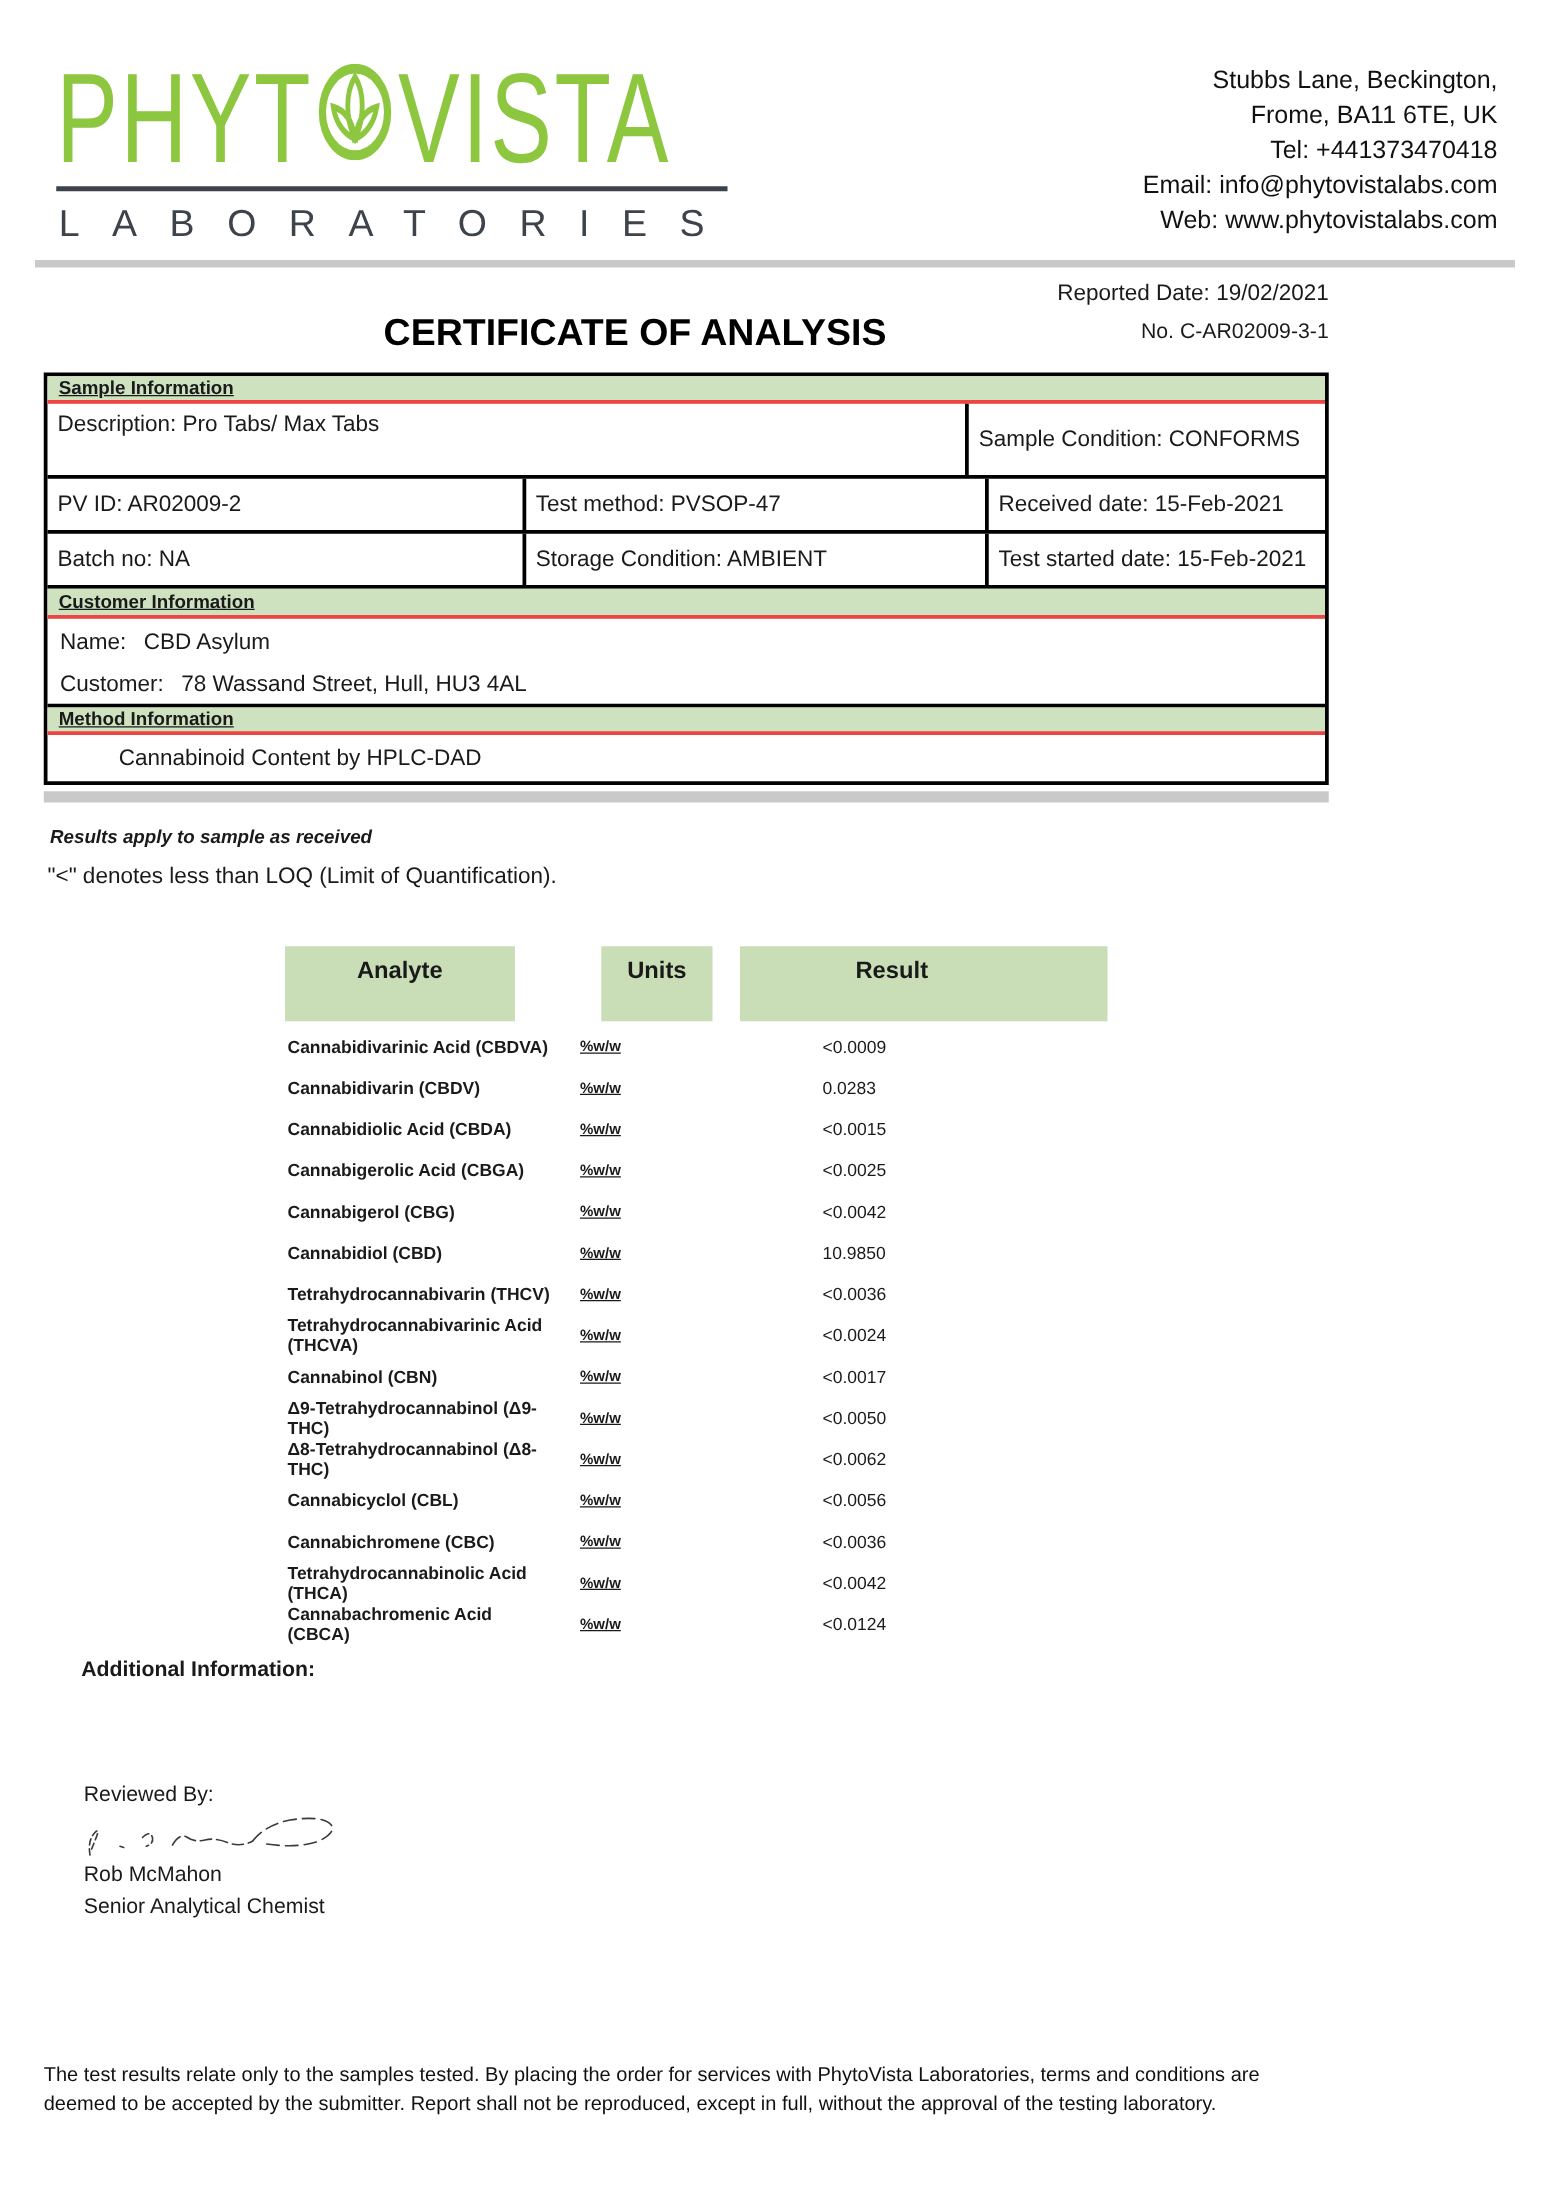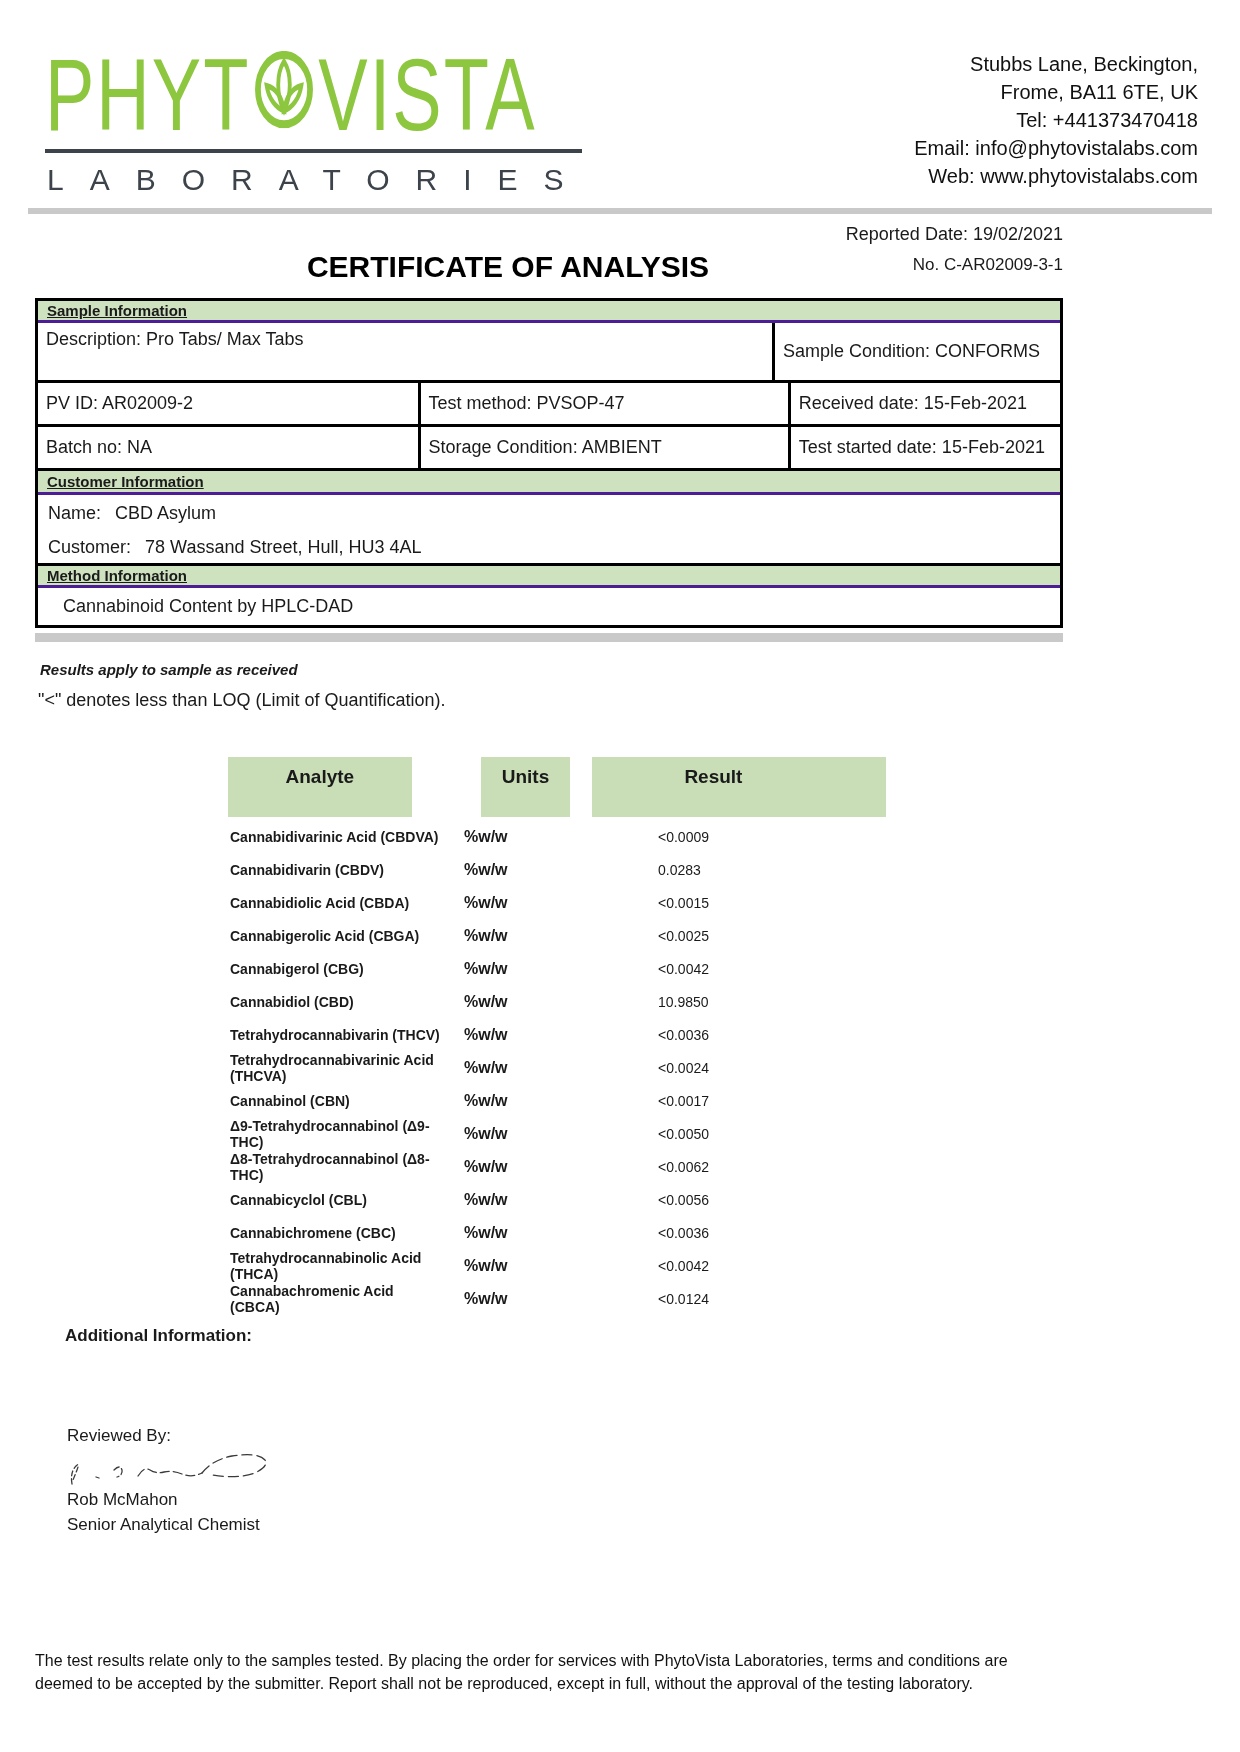--- a/index.html
+++ b/index.html
@@ -34,58 +34,58 @@
   .title {
     position:absolute; top:250px; left:508px; transform:translateX(-50%);
     font-size:30px; font-weight:bold; white-space:nowrap; color:#000;
   }
   
   .info-table {
     position:absolute; top:298px; left:35px; width:1028px;
     border:3px solid #000; background:#fff; font-size:18px;
   }
   .bar {
-    background:var(--bargreen); border-bottom:3px solid #4c1d95;
+    background:var(--bargreen); border-bottom:3px solid #ef4444;
     height:22px; line-height:19px; padding-left:9px;
     font-weight:bold; font-size:15px;
   }
   .bar span { text-decoration:underline; }
   .bar.tall { height:24px; line-height:21px; }
   .row { display:flex; border-bottom:3px solid #000; }
   .row:last-child { border-bottom:none; }
   .desc-row { height:60px; }
   .desc-row .c-desc { width:734px; padding:6px 8px; }
   .desc-row .c-cond { width:288px; border-left:3px solid #000; display:flex; align-items:center; padding-left:8px; }
   .triple { height:44px; }
   .triple .cell { display:flex; align-items:center; padding-left:8px; }
   .triple .c1 { width:402px; }
   .triple .c2 { width:392px; border-left:3px solid #000; }
   .triple .c3 { width:288px; border-left:3px solid #000;text-align:right; }
   .cust { height:71px; display:block; padding:8px 10px; }
   .cust .line { margin-bottom:13px; }
   .cust .lbl { display:inline-block; }
   .cust .val { margin-left:14px; }
-  .method-row { height:37px; display:flex; align-items:center; padding-left:25px; }
+  .method-row { height:37px; display:flex; align-items:center; padding-left:25px;margin-left:32px; }
   .gray-bar2 { position:absolute; top:633px; left:35px; width:1028px; height:9px; background:#c9c9c9; }
   
   .note-italic { position:absolute; top:661px; left:40px; font-size:15px; font-weight:bold; font-style:italic; }
   .note-loq { position:absolute; top:690px; left:38px; font-size:18px; }
   
   .results { position:absolute; top:757px; left:228px; width:658px; }
   .r-head { display:flex; gap:22px; height:60px; }
   .rh {
     background:var(--hdrgreen); font-weight:bold; font-size:19px; padding-top:9px;
   }
   .rh-a { width:215px; text-align:center; }
   .rh-u { width:105px; text-align:center;margin-left:47px; }
   .rh-r { width:328px; padding-left:92px; }
   .r-body { margin-top:3px; }
   .r-row { display:flex; gap:5px; height:33px; align-items:center; }
   .r-analyte { width:215px; font-weight:bold; font-size:14px; padding-left:2px; }
-  .r-units { width:105px; font-weight:bold; font-size:16px; padding-left:16px; }
+  .r-units { width:105px; font-weight:bold; font-size:12px; padding-left:16px;text-decoration:underline; }
   .r-result { width:328px; font-size:14px; padding-left:100px; }
   
   .additional { position:absolute; top:1326px; left:65px; font-size:17px; font-weight:bold; }
   .reviewed { position:absolute; top:1426px; left:67px; font-size:17px; }
   .sig { position:absolute; top:1446px; left:62px; }
   .sig-name { position:absolute; top:1490px; left:67px; font-size:17px; }
   .sig-title { position:absolute; top:1515px; left:67px; font-size:17px; }
   .footer { position:absolute; top:1649px; left:35px; right:35px; font-size:16px; line-height:23px; color:#111; }
 </style>
 </head>

